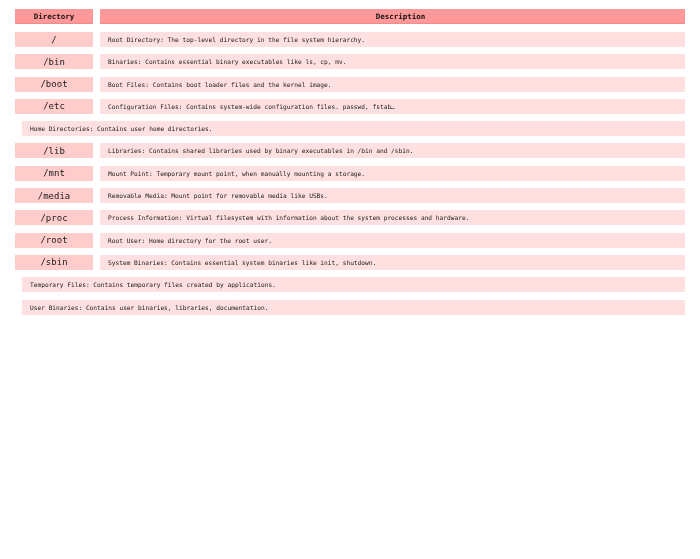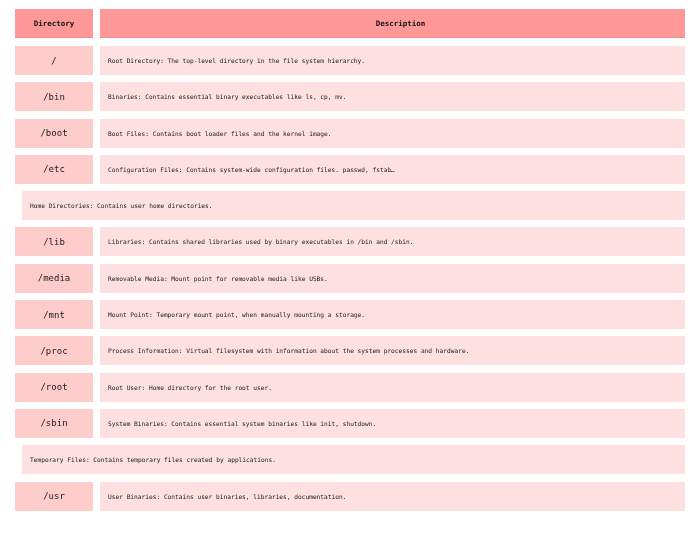--- a/index.html
+++ b/index.html
@@ -16,21 +16,21 @@
       color: #1a1a1a;
     }
     .table {
       position: absolute;
       left: 15px;
       top: 9px;
       width: 670px;
     }
     .row {
       display: flex;
-      height: 29px;
+      height: 15px;
       margin-bottom: 7.3px;
     }
     .row.header {
       margin-bottom: 8px;
     }
     .cell-dir {
       width: 78px;
       flex: 0 0 78px;
       display: flex;
       align-items: center;
@@ -94,39 +94,38 @@
     <div class="cell-desc">Configuration Files: Contains system-wide configuration files. passwd, fstab…</div>
   </div>
   <div class="row body-row">
     <div class="cell-desc">Home Directories: Contains user home directories.</div>
   </div>
   <div class="row body-row">
     <div class="cell-dir">/lib</div>
     <div class="cell-desc">Libraries: Contains shared libraries used by binary executables in /bin and /sbin.</div>
   </div>
   <div class="row body-row">
+    <div class="cell-dir">/mnt</div>
+    <div class="cell-desc">Mount Point: Temporary mount point, when manually mounting a storage.</div>
+  </div>
+  <div class="row body-row">
     <div class="cell-dir">/media</div>
     <div class="cell-desc">Removable Media: Mount point for removable media like USBs.</div>
-  </div>
-  <div class="row body-row">
-    <div class="cell-dir">/mnt</div>
-    <div class="cell-desc">Mount Point: Temporary mount point, when manually mounting a storage.</div>
   </div>
   <div class="row body-row">
     <div class="cell-dir">/proc</div>
     <div class="cell-desc">Process Information: Virtual filesystem with information about the system processes and hardware.</div>
   </div>
   <div class="row body-row">
     <div class="cell-dir">/root</div>
     <div class="cell-desc">Root User: Home directory for the root user.</div>
   </div>
   <div class="row body-row">
     <div class="cell-dir">/sbin</div>
     <div class="cell-desc">System Binaries: Contains essential system binaries like init, shutdown.</div>
   </div>
   <div class="row body-row">
     <div class="cell-desc">Temporary Files: Contains temporary files created by applications.</div>
   </div>
   <div class="row body-row">
-    <div class="cell-dir">/usr</div>
     <div class="cell-desc">User Binaries: Contains user binaries, libraries, documentation.</div>
   </div>
 </div>
 
 </body></html>

